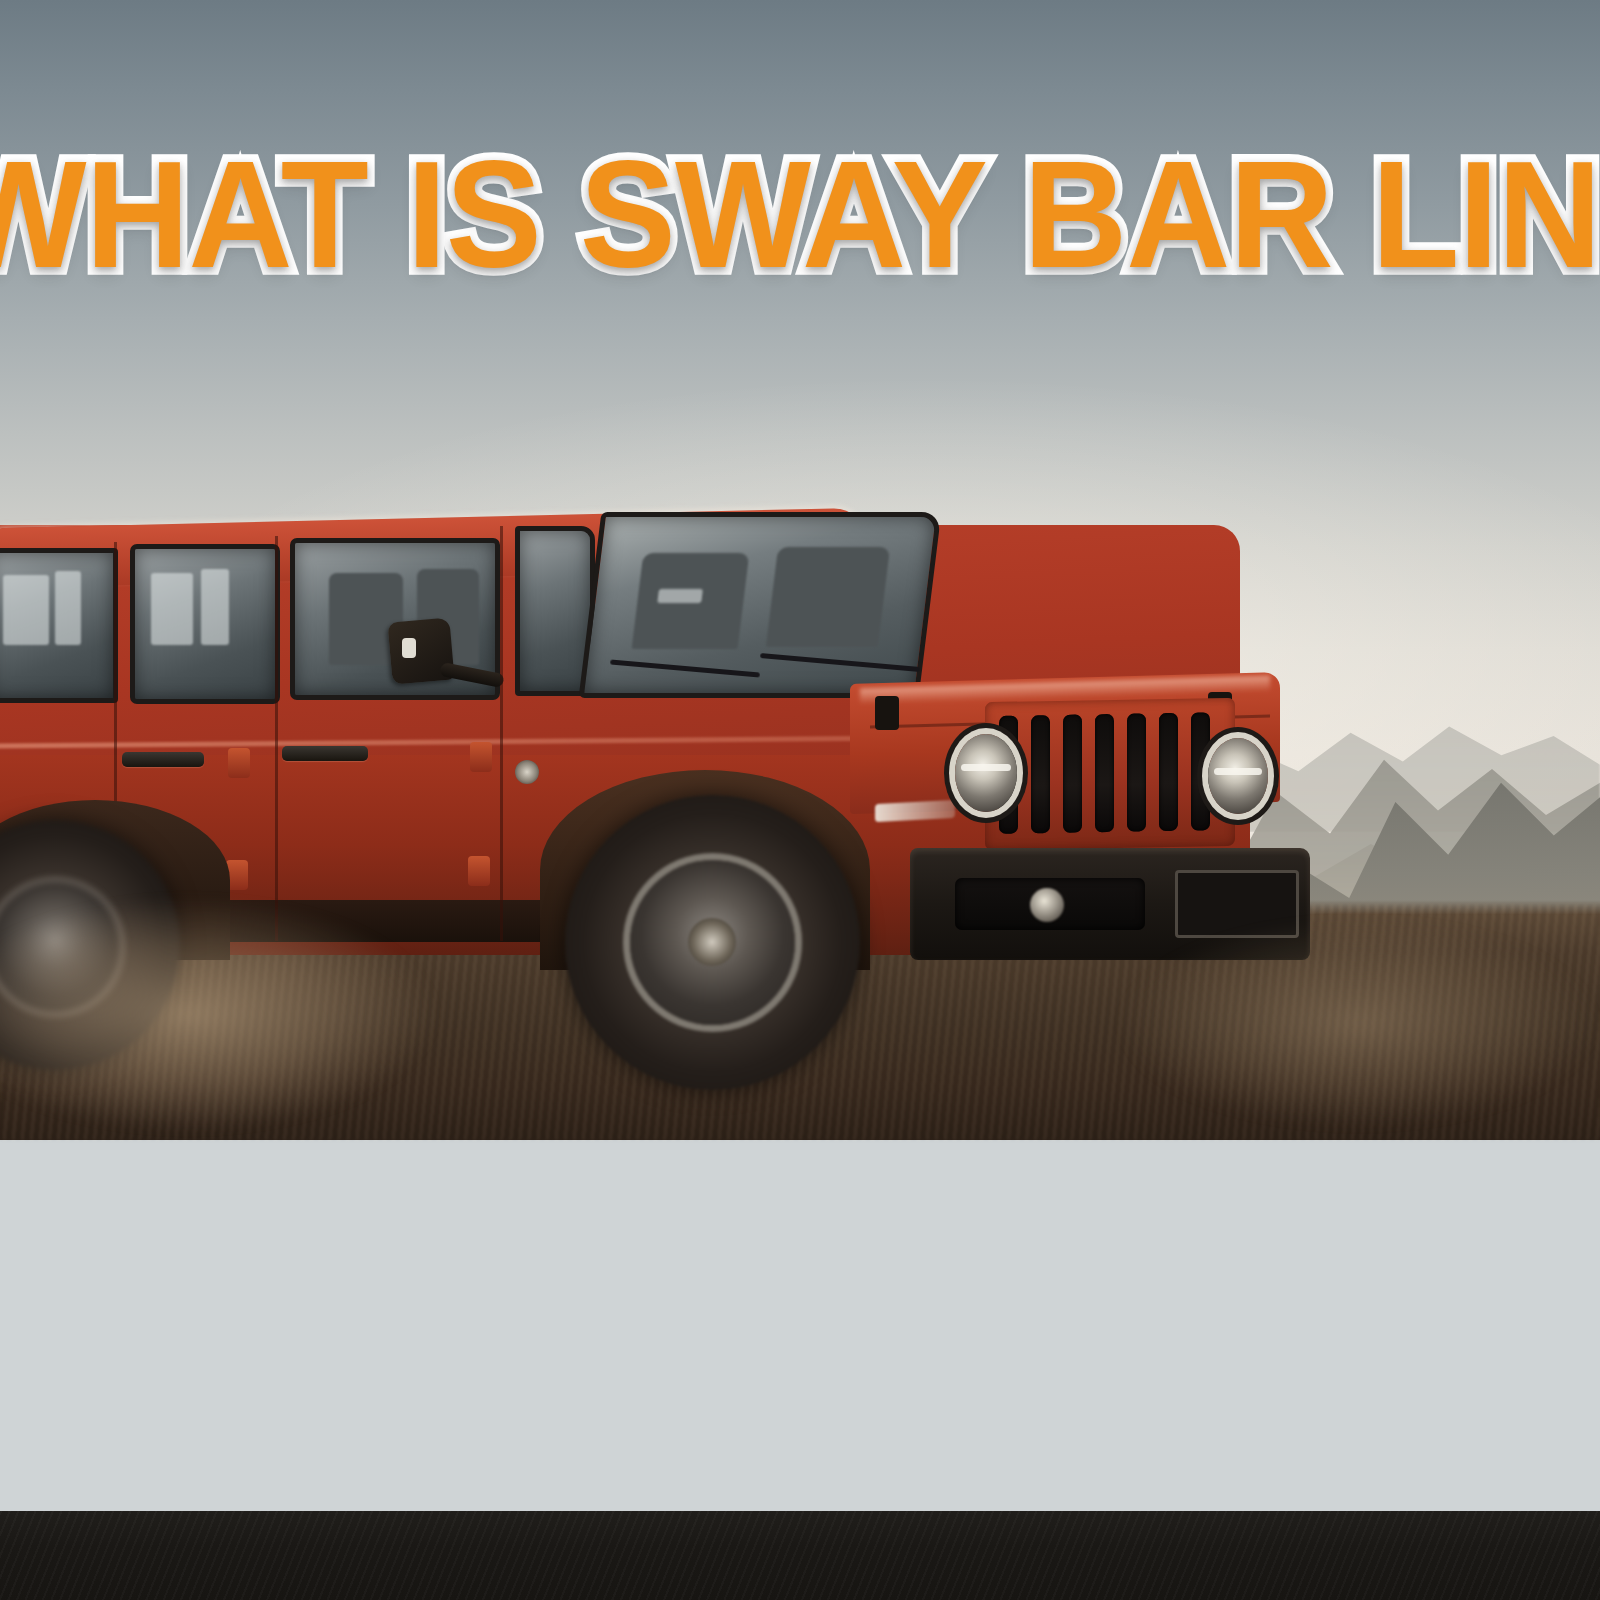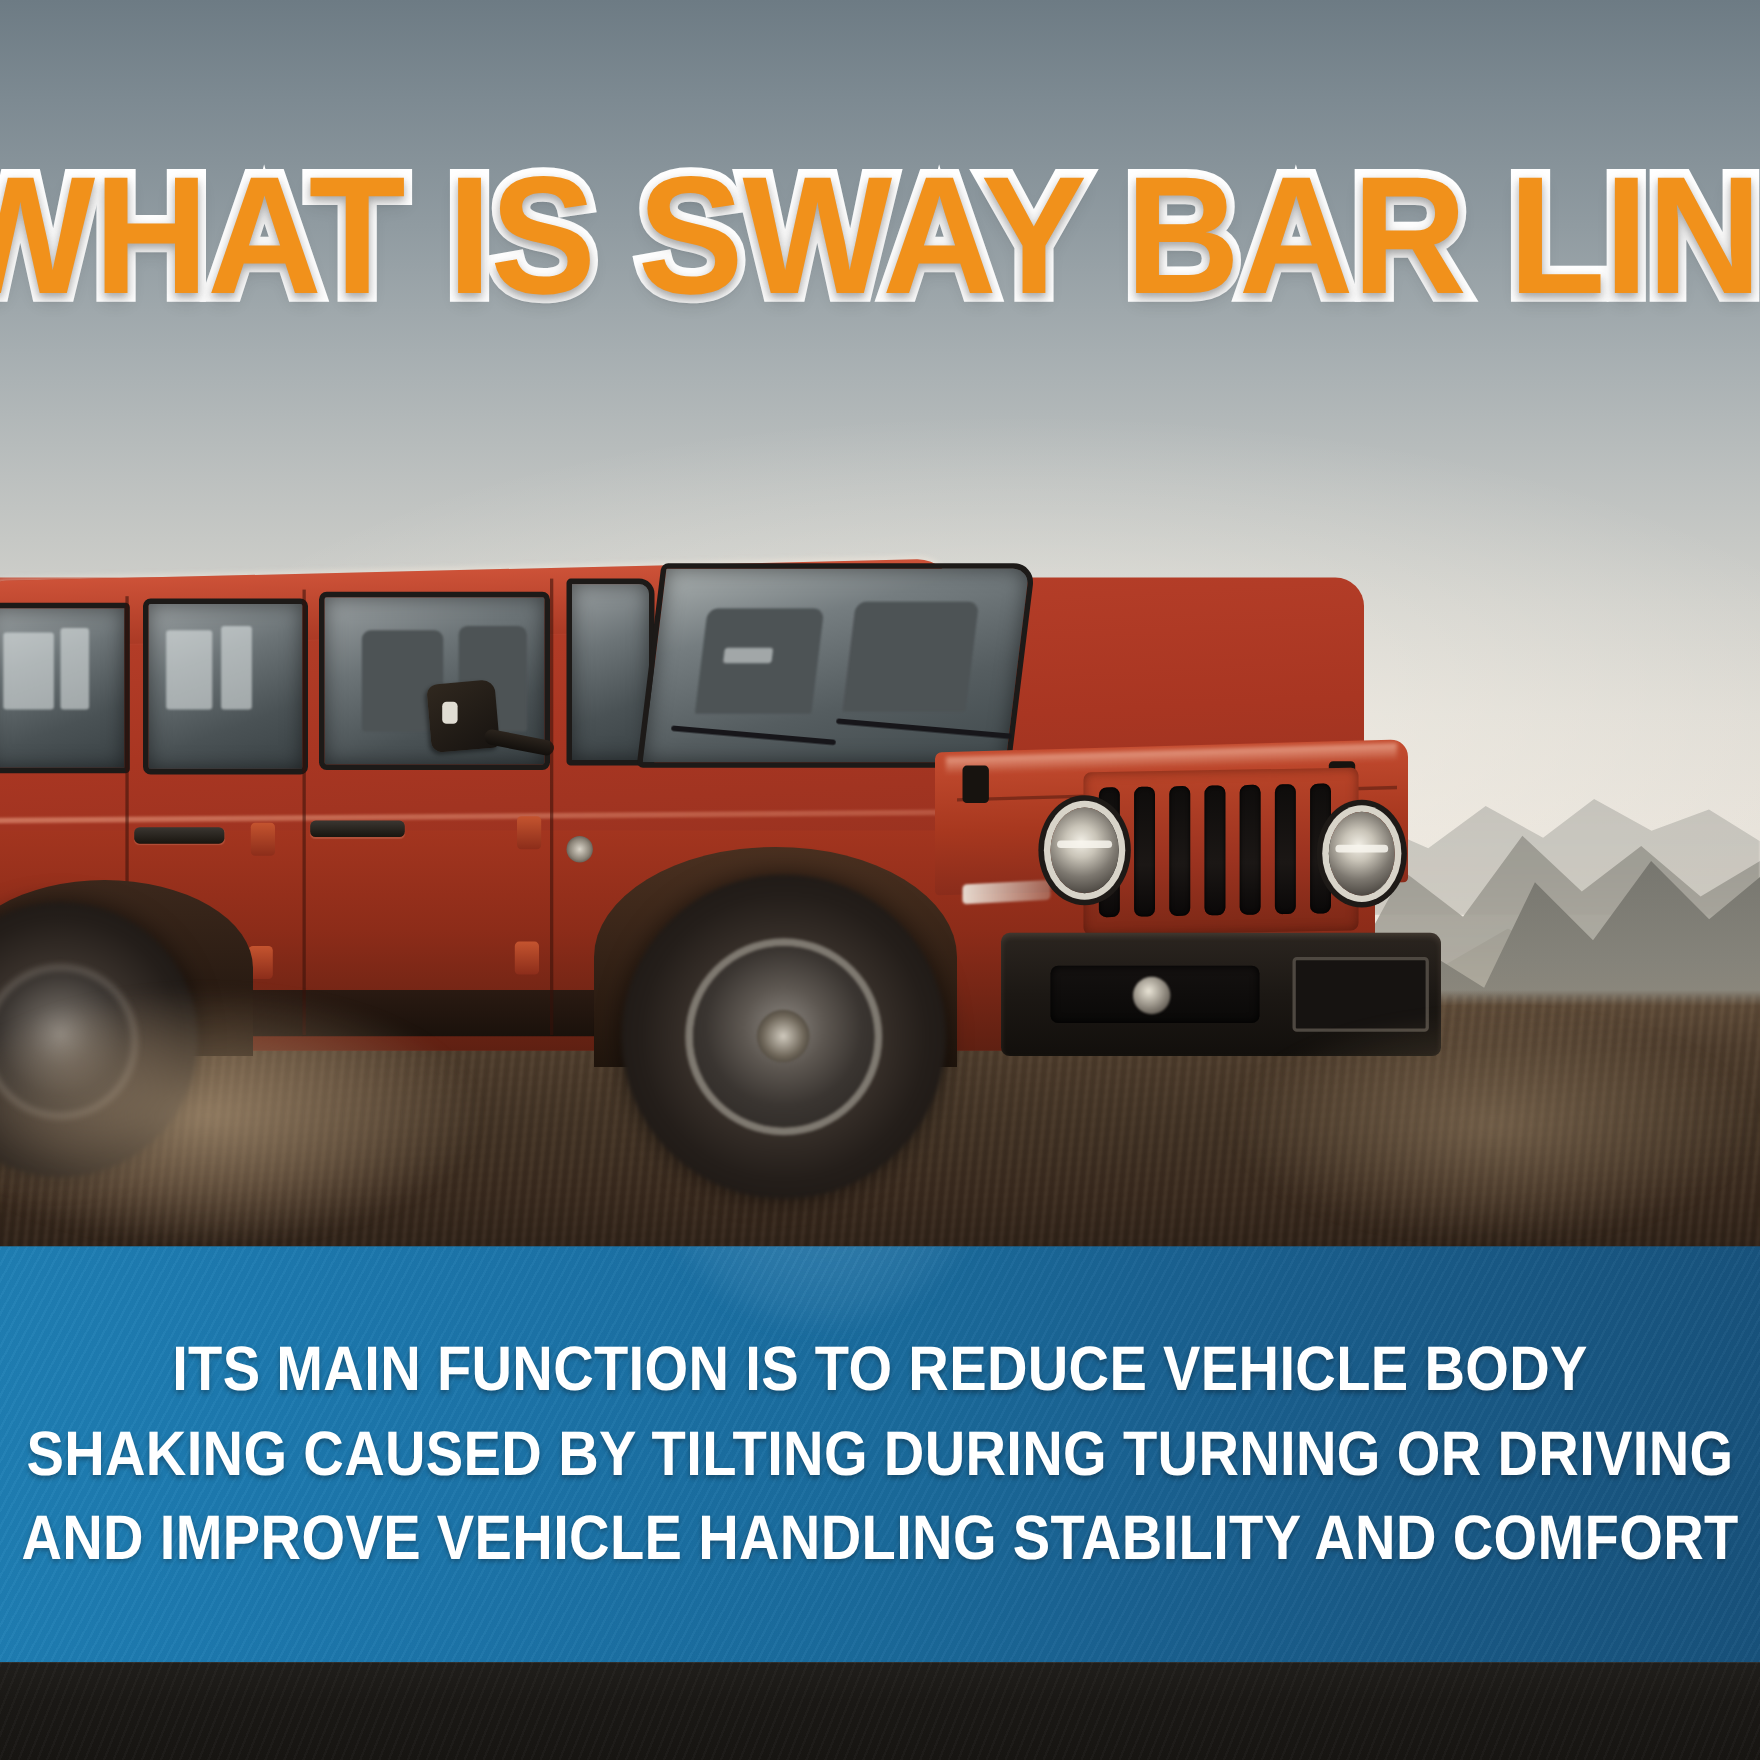--- a/index.html
+++ b/index.html
@@ -436,27 +436,18 @@
     <div class="plate"></div>
   </div>
 
   <div class="dust-left"></div>
   <div class="dust-right"></div>
 
   <div class="title-wrap">
     <span class="title">WHAT IS SWAY BAR LINK</span>
   </div>
 
-  <div class="band">
-    <div class="band-tire"></div>
-    <div class="band-tex"></div>
-    <div class="band-text">
-      <div class="bline">ITS MAIN FUNCTION IS TO REDUCE VEHICLE BODY</div>
-      <div class="bline">SHAKING CAUSED BY TILTING DURING TURNING OR DRIVING</div>
-      <div class="bline">AND IMPROVE VEHICLE HANDLING STABILITY AND COMFORT</div>
-    </div>
-  </div>
 
   <div class="bottom-strip">
     <div class="bottom-tex"></div>
   </div>
 
 </div>
 
 </body></html>

